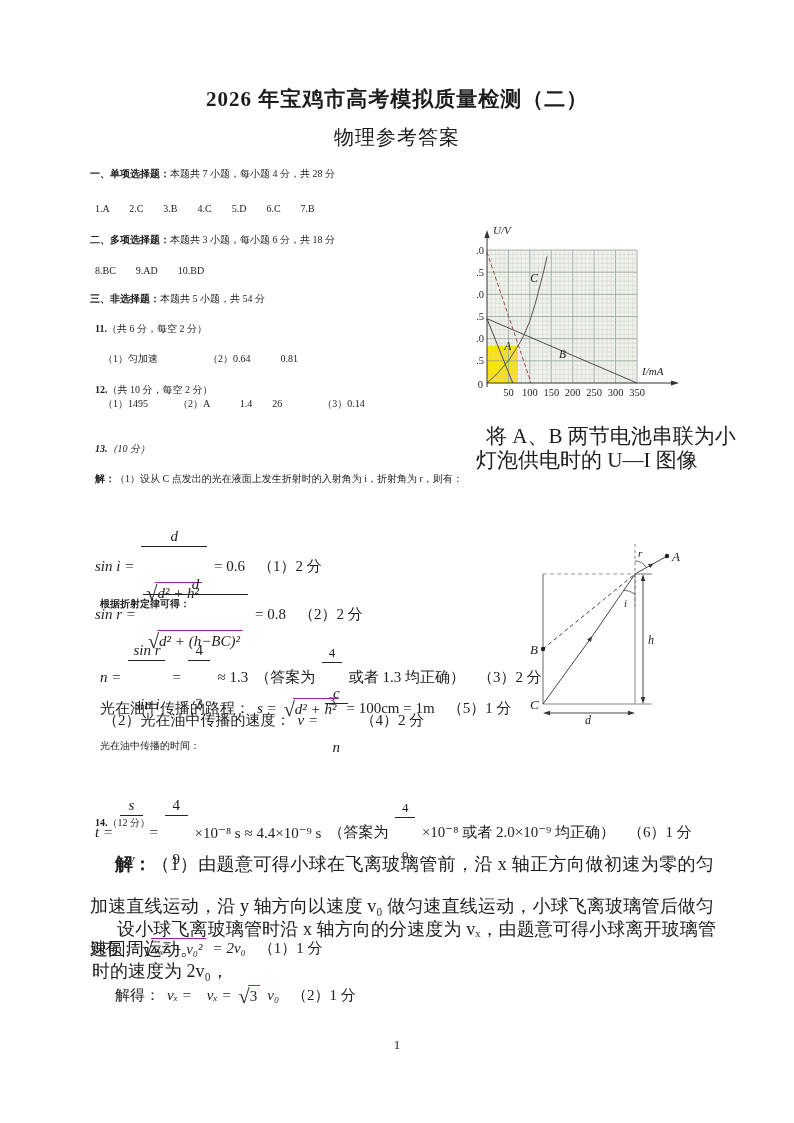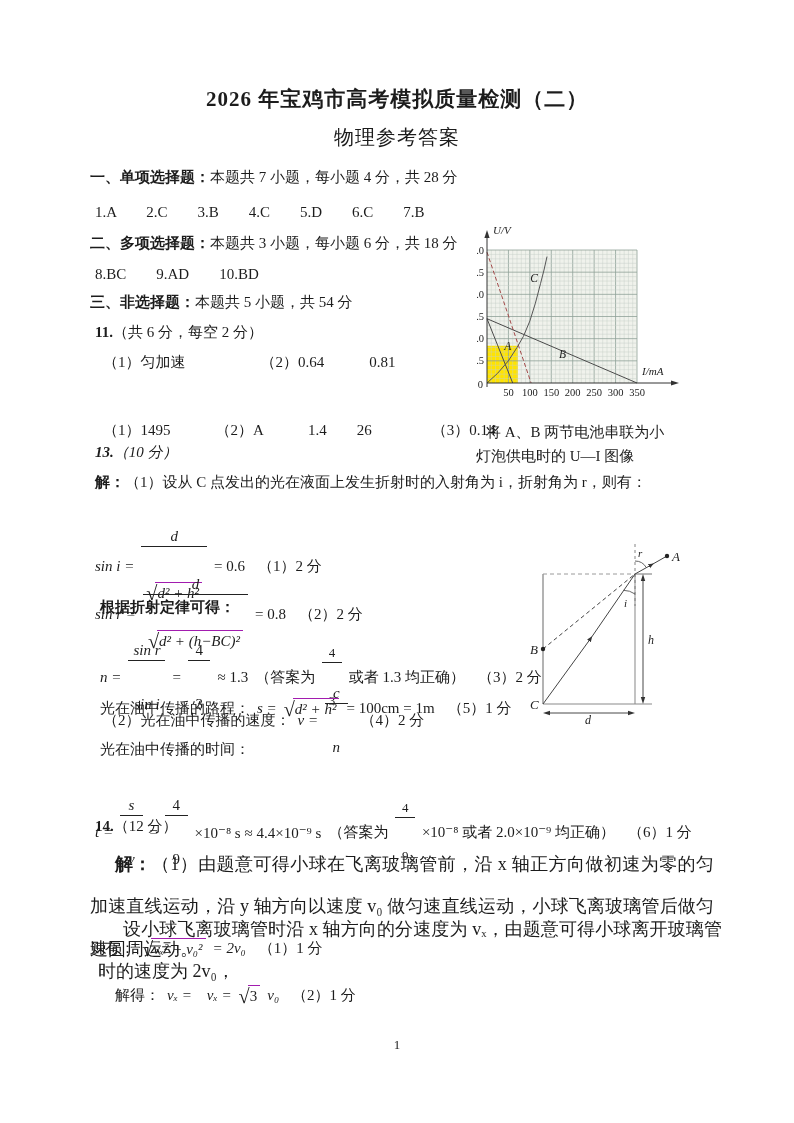--- a/index.html
+++ b/index.html
@@ -1,34 +1,34 @@
 <!DOCTYPE html>
 <html><head>
 <meta charset="utf-8">
 <style>
   html,body{margin:0;padding:0;background:#888;}
   .page{position:relative;width:794px;height:1123px;margin:0 auto;background:#ffffff;
         font-family:"Liberation Serif","DejaVu Serif",serif;color:#1c1c1c;overflow:hidden;}
-  .line{position:absolute;font-size:15px;line-height:1.5;white-space:pre-wrap;}
+  .line{position:absolute;font-size:10px;line-height:1.5;white-space:pre-wrap;}
   .center{left:0;width:794px;text-align:center;}
   .b{font-weight:bold;}
   .it{font-style:italic;}
   .title{font-size:21px;font-weight:bold;letter-spacing:1px;}
   .subtitle{font-size:20px;font-weight:normal;letter-spacing:1px;}
   .frm{position:absolute;display:flex;align-items:center;gap:7px;font-size:15px;white-space:pre;}
   .frac{display:inline-block;vertical-align:middle;text-align:center;line-height:1.15;}
   .frac .num{display:block;padding:0 5px 1px 5px;border-bottom:1px solid #222;}
   .frac .den{display:block;padding:1px 5px 0 5px;}
   .sqrt{display:inline-flex;align-items:flex-end;}
   .sqrt .rsign{font-size:1.35em;line-height:0.85;margin-right:-2px;}
   .sqrt .rad{border-top:1px solid #a21caf;padding:2px 3px 0 2px;}
   .sm{font-size:13px;}
   .tag{margin-left:6px;}
   .para{position:absolute;font-size:18px;line-height:2.35;text-align:justify;}
-  .caption{position:absolute;font-size:15px;line-height:1.6;}
+  .caption{position:absolute;font-size:21px;line-height:1.6;}
   .pageno{position:absolute;left:0;width:794px;text-align:center;font-size:13px;}
   svg text{font-family:"Liberation Serif","DejaVu Serif",serif;}
 </style>
 </head>
 <body>
 
 <div class="page">
 
   <div class="line center title" style="top:84px;">2026 年宝鸡市高考模拟质量检测（二）</div>
   <div class="line center subtitle" style="top:122px;">物理参考答案</div>
@@ -37,21 +37,22 @@
   <div class="line" style="left:95px;top:201px;">1.A　　2.C　　3.B　　4.C　　5.D　　6.C　　7.B</div>
 
   <div class="line" style="left:90px;top:232px;"><span class="b">二、多项选择题：</span><span>本题共 3 小题，每小题 6 分，共 18 分</span></div>
   <div class="line" style="left:95px;top:263px;">8.BC　　9.AD　　10.BD</div>
 
   <div class="line" style="left:90px;top:291px;"><span class="b">三、非选择题：</span><span>本题共 5 小题，共 54 分</span></div>
 
   <div class="line" style="left:95px;top:321px;"><span class="b">11.</span><span>（共 6 分，每空 2 分）</span></div>
   <div class="line" style="left:103px;top:351px;">（1）匀加速　　　　　（2）0.64　　　0.81</div>
 
-  <div class="line" style="left:103px;top:419px;">（1）1495　　　（2）A　　　1.4　　26　　　　（3）0.14</div>
+  <div class="line" style="left:95px;top:382px;"><span class="b">12.</span><span>（共 10 分，每空 2 分）</span></div>
+  <div class="line" style="left:103px;top:396px;">（1）1495　　　（2）A　　　1.4　　26　　　　（3）0.14</div>
 
   <svg id="ui-chart" viewBox="0 0 240 200" style="position:absolute;left:477px;top:220px;width:240px;height:200px;">
       <rect x="10" y="30" width="150" height="133" fill="#f0f2ec"></rect>
       <rect x="10" y="125.75999999999999" width="30.857142857142854" height="37.24" fill="#ffe400"></rect>
       <line x1="14.285714285714285" y1="30" x2="14.285714285714285" y2="163" stroke="#c4cec7" stroke-width="0.45"></line>
       <line x1="18.57142857142857" y1="30" x2="18.57142857142857" y2="163" stroke="#c4cec7" stroke-width="0.45"></line>
       <line x1="22.857142857142854" y1="30" x2="22.857142857142854" y2="163" stroke="#c4cec7" stroke-width="0.45"></line>
       <line x1="27.142857142857142" y1="30" x2="27.142857142857142" y2="163" stroke="#c4cec7" stroke-width="0.45"></line>
       <line x1="31.428571428571427" y1="30" x2="31.428571428571427" y2="163" stroke="#8fa198" stroke-width="0.8"></line>
       <line x1="35.71428571428571" y1="30" x2="35.71428571428571" y2="163" stroke="#c4cec7" stroke-width="0.45"></line>
@@ -270,21 +271,21 @@
     <text x="110" y="25" font-size="11" font-style="italic" fill="#222">r</text>
     <text x="96" y="75" font-size="11" font-style="italic" fill="#222">i</text>
     <text x="120" y="112" font-size="12" font-style="italic" fill="#222">h</text>
     <text x="57" y="192" font-size="12" font-style="italic" fill="#222">d</text>
   </svg>
 
   <div class="line" style="left:95px;top:815px;"><span class="b">14.</span><span>（12 分）</span></div>
 
   <div class="para" style="left:90px;top:843px;width:624px;text-indent:25px;"><span class="b">解：</span><span>（1）由题意可得小球在飞离玻璃管前，沿 x 轴正方向做初速为零的匀加速直线运动，沿 y 轴方向以速度 v₀ 做匀速直线运动，小球飞离玻璃管后做匀速圆周运动。</span></div>
 
-  <div class="para" style="left:98px;top:908px;width:624px;text-indent:25px;"><span>设小球飞离玻璃管时沿 x 轴方向的分速度为 vₓ，由题意可得小球离开玻璃管时的速度为 2v₀，</span></div>
+  <div class="para" style="left:92px;top:908px;width:624px;text-indent:25px;"><span>设小球飞离玻璃管时沿 x 轴方向的分速度为 vₓ，由题意可得小球离开玻璃管时的速度为 2v₀，</span></div>
 
   <div class="frm" style="left:90px;top:938px;">
     <span>则有：</span>
     <span class="sqrt"><span class="rsign">√</span><span class="rad it">vₓ² + v₀²</span></span>
     <span class="it">= 2v₀</span>
     <span class="tag">（1）1 分</span>
   </div>
 
   <div class="frm" style="left:115px;top:985px;">
     <span>解得：</span>

